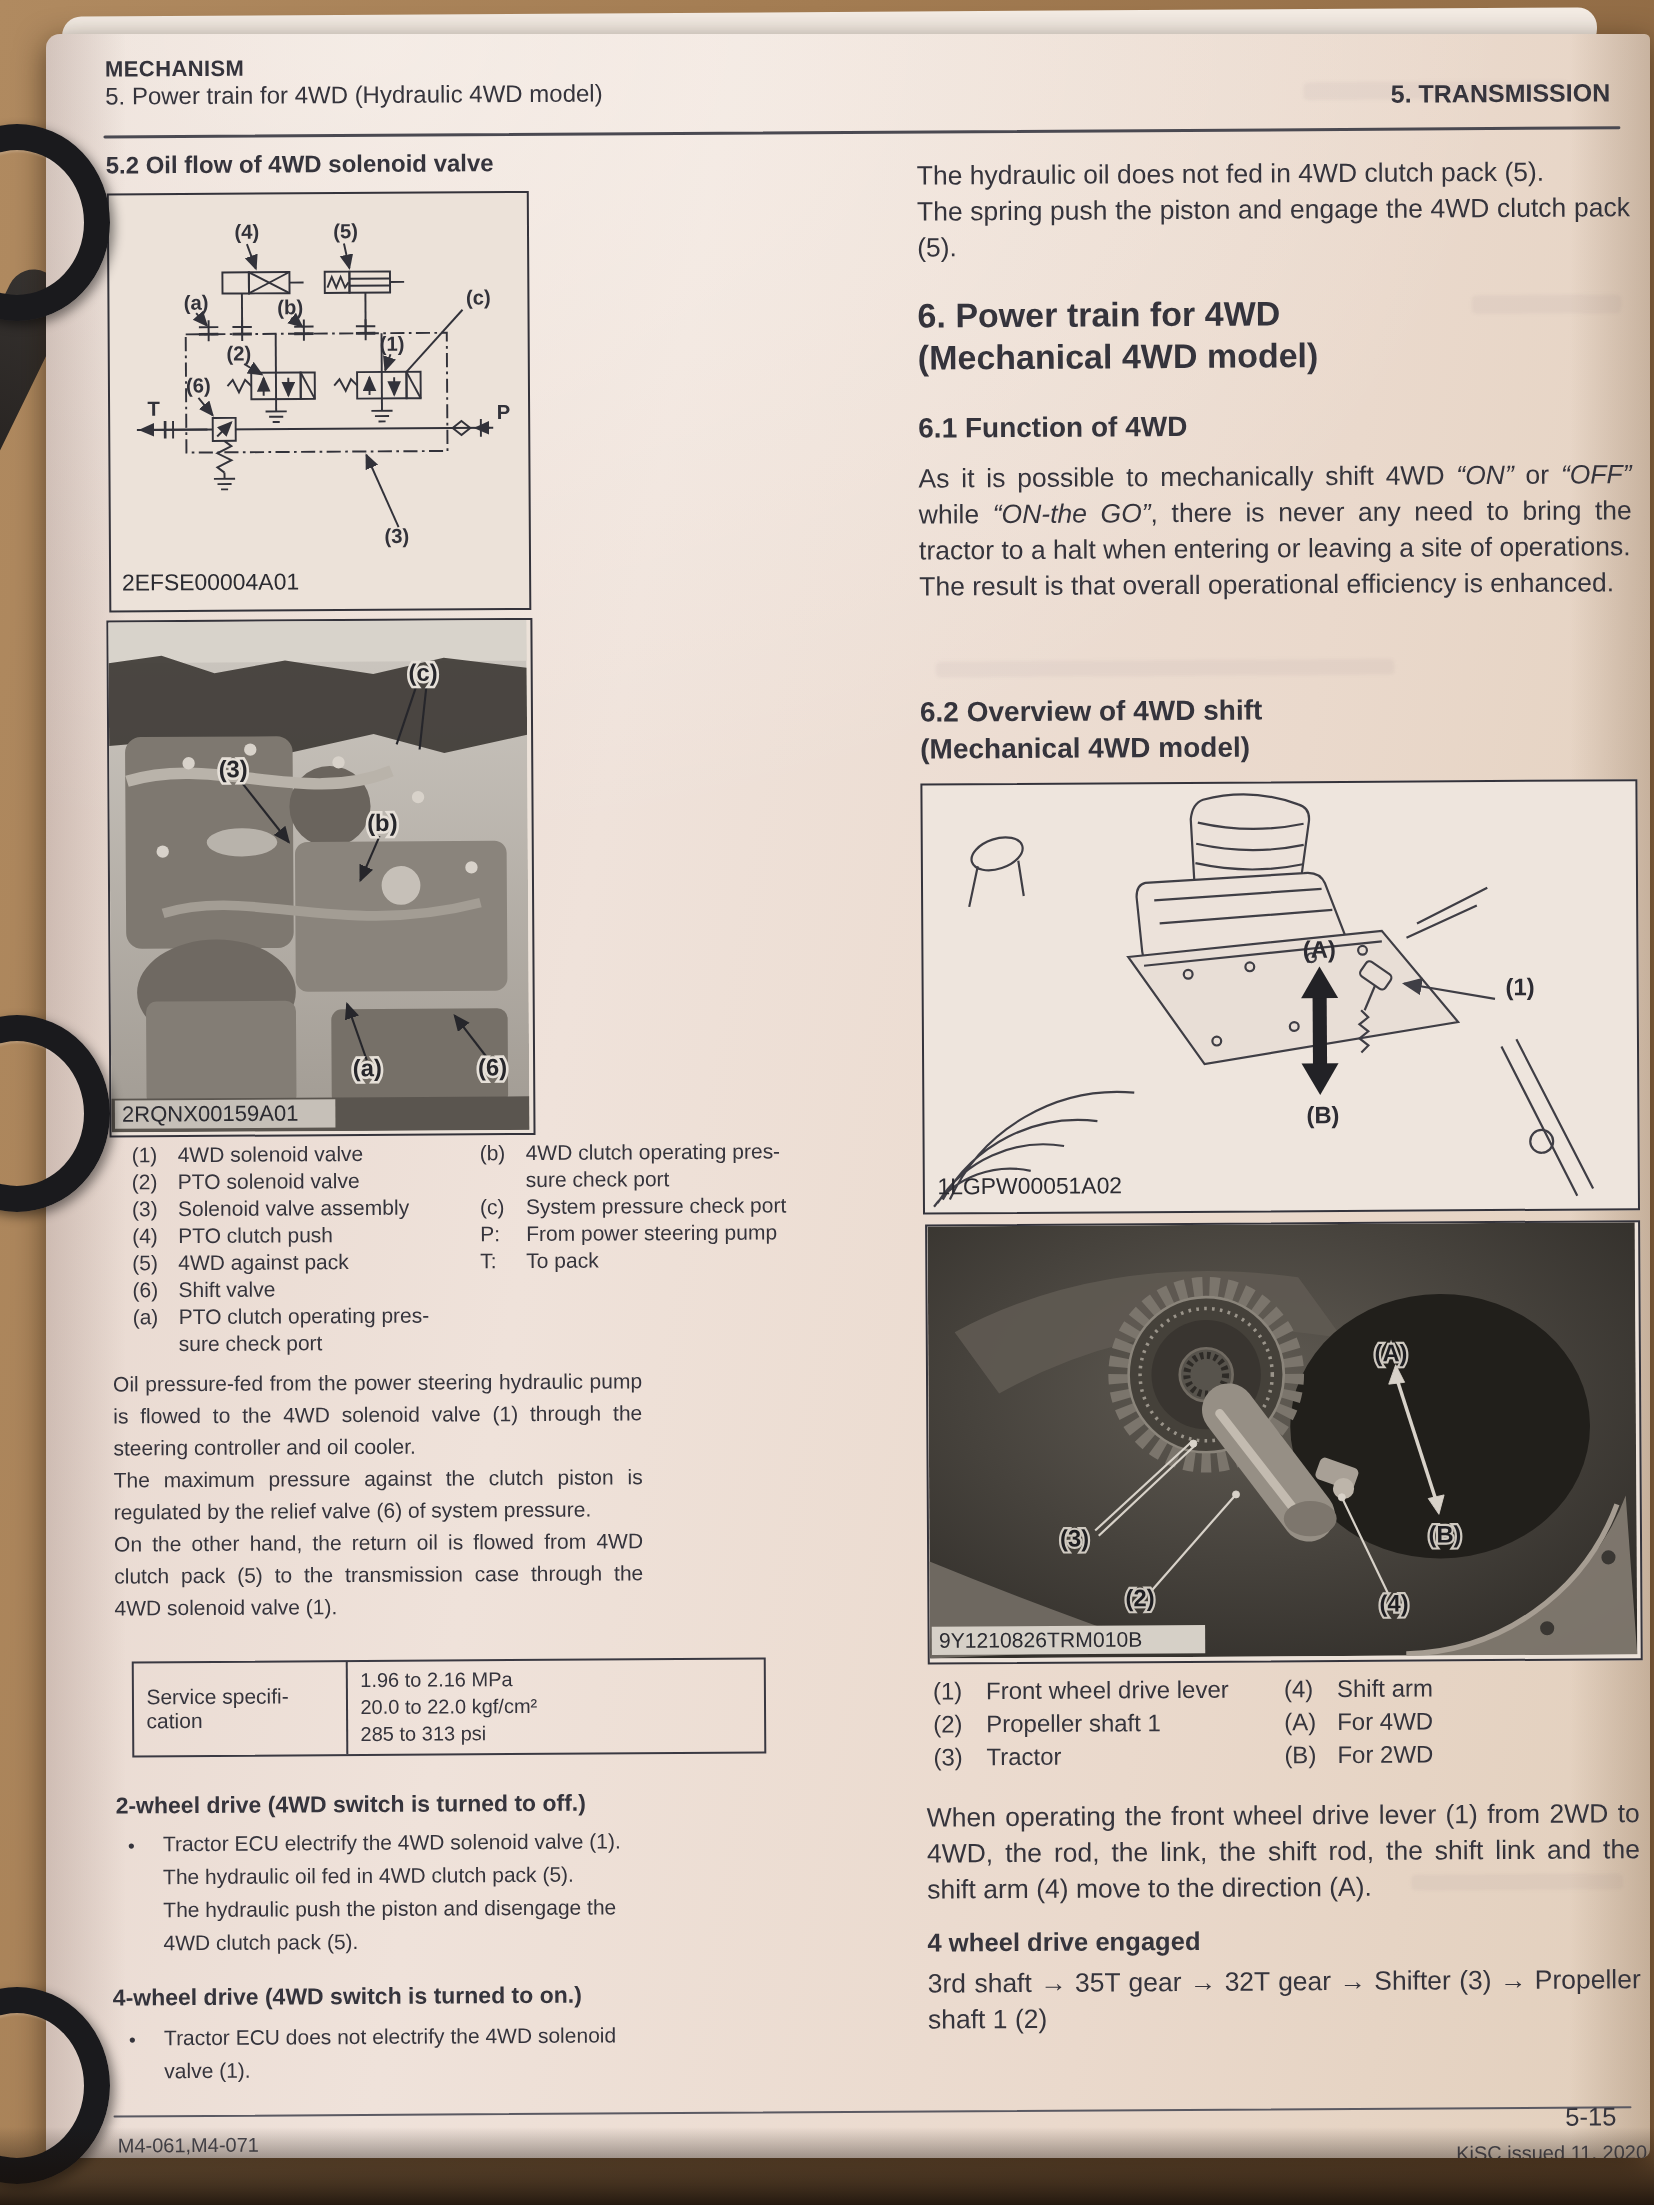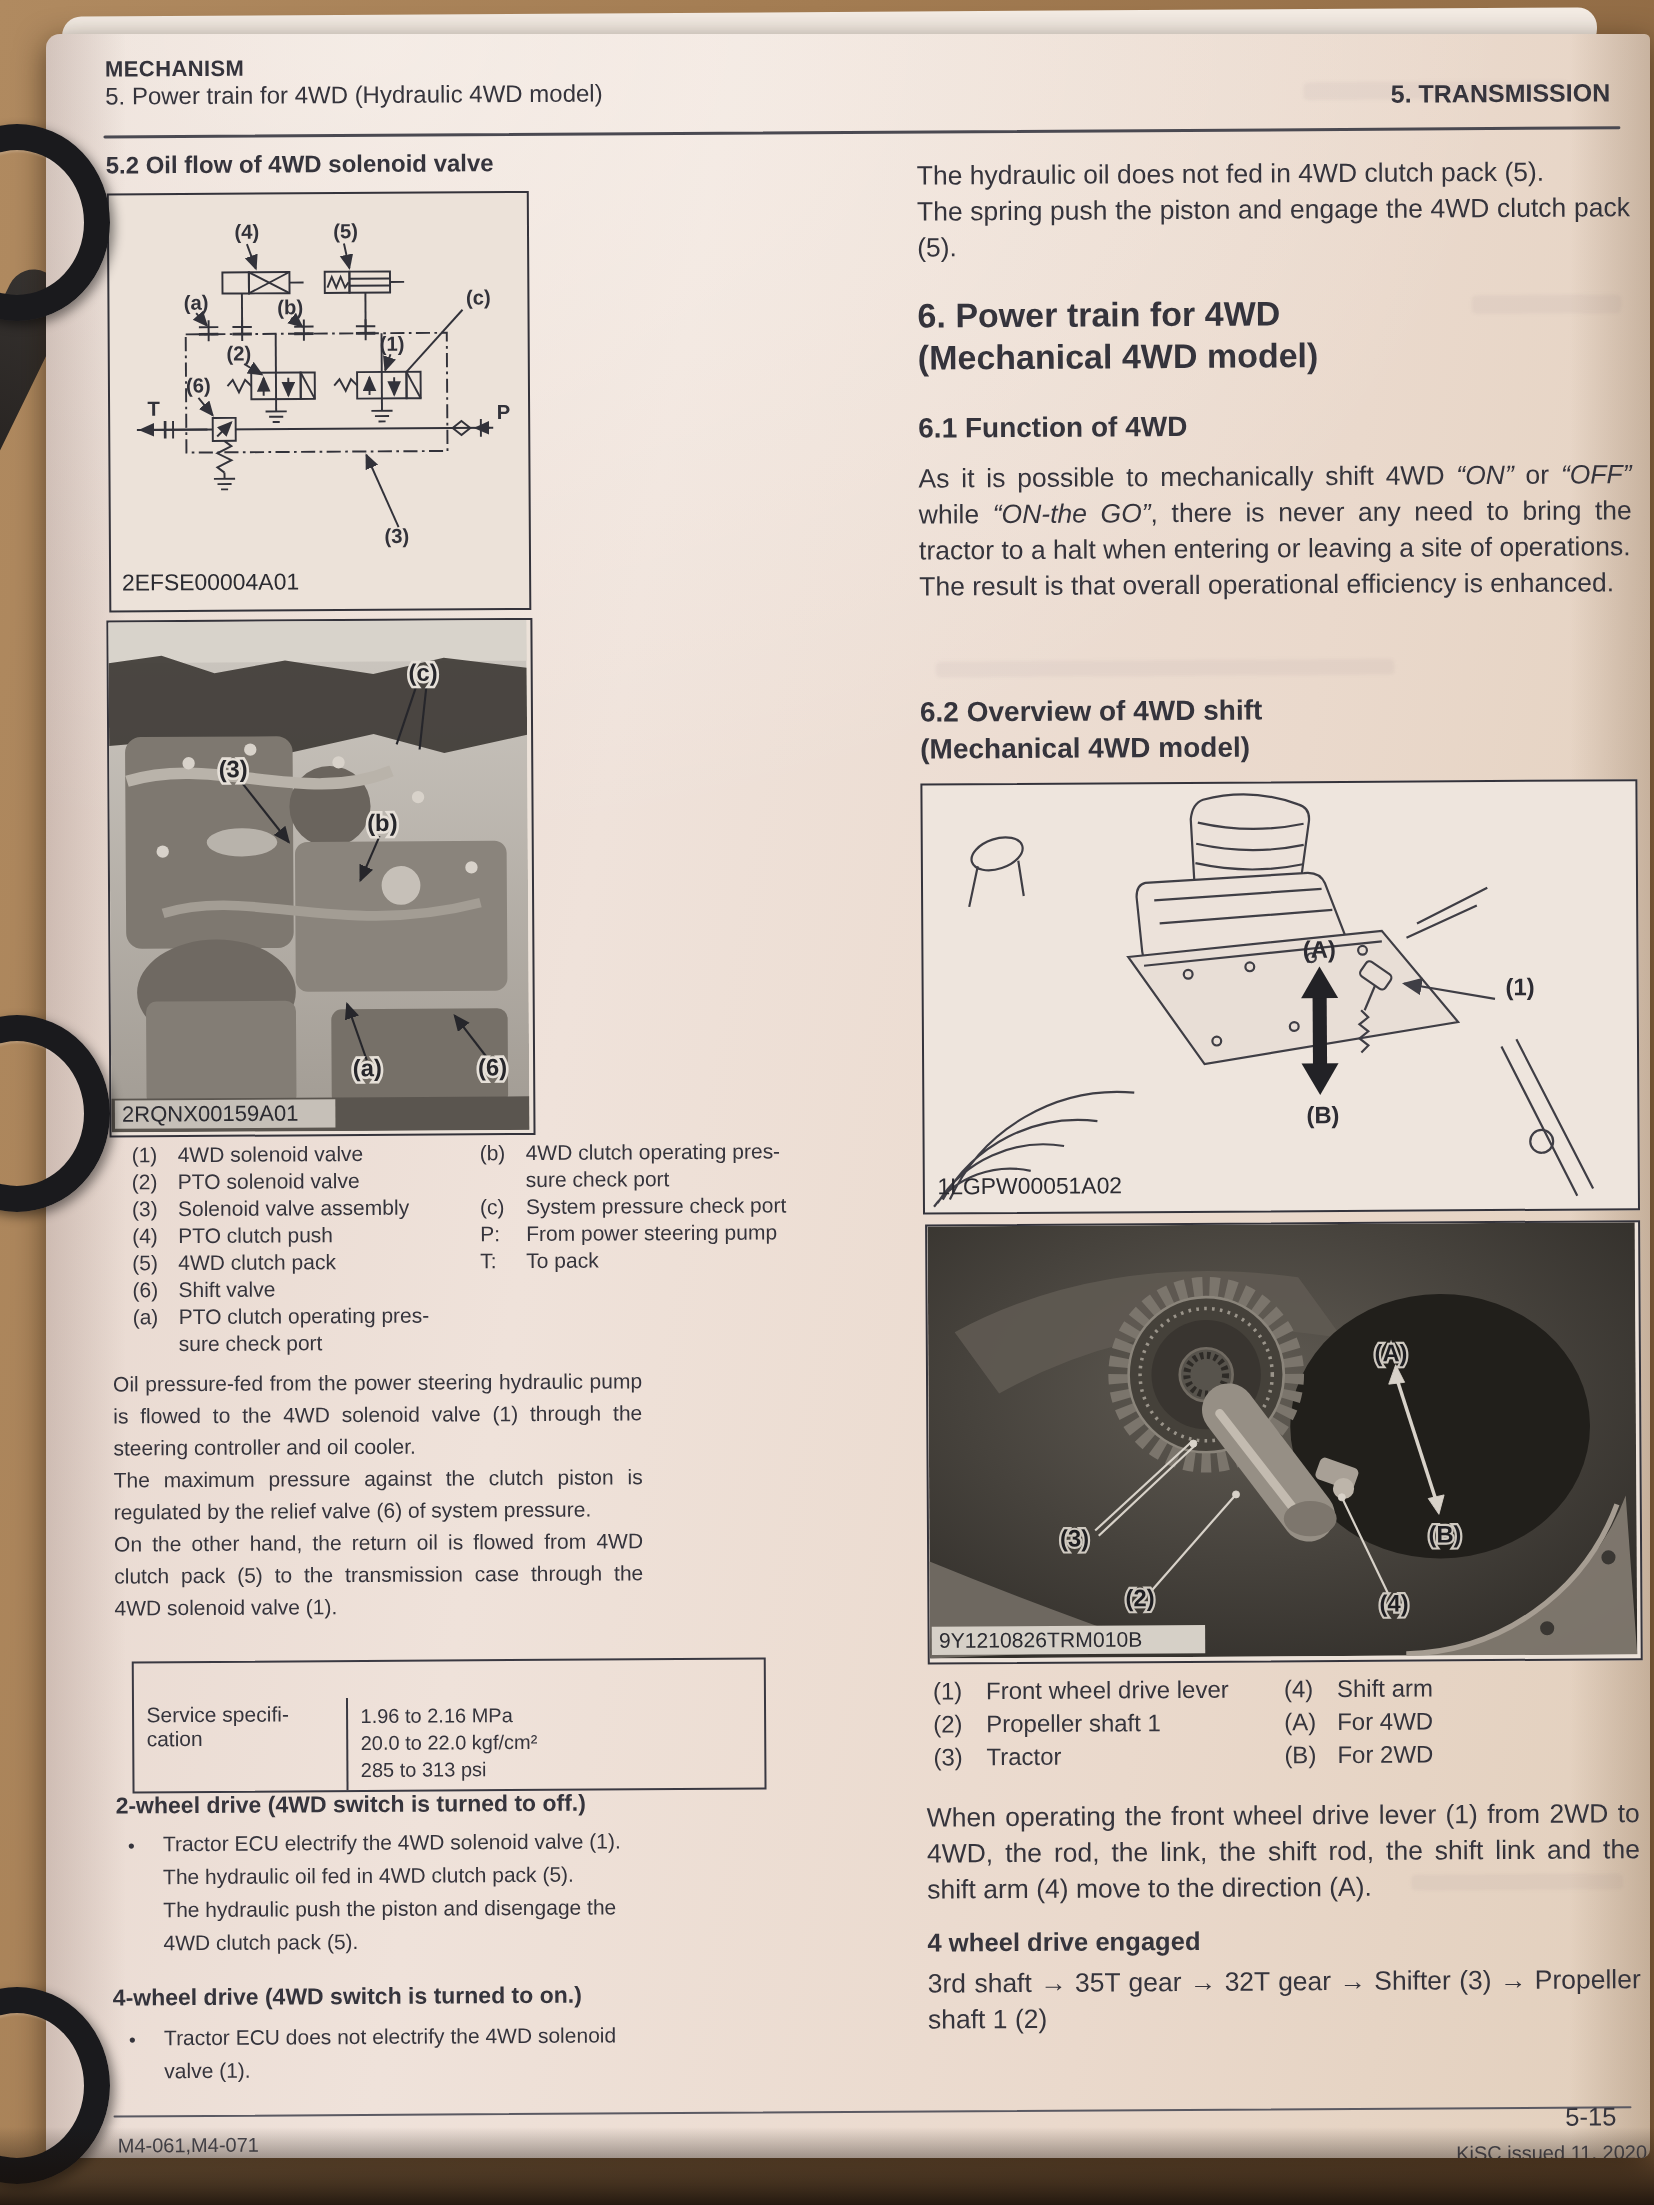--- a/index.html
+++ b/index.html
@@ -45,21 +45,21 @@
   .fig{border:2.2px solid #34333b;background:#ece2d9;}
   .legend{font-size:21px;line-height:27px;}
   .legend-r{font-size:24px;line-height:33px;}
   .li{display:flex;}
   .lk{flex:none;width:46px;}
   .lk-r{flex:none;width:53px;}
   .lv{white-space:pre-line;}
   .spec{display:grid;grid-template-columns:212px 210px 208px;border:2.2px solid #3a3942;}
   .spec > div{display:flex;align-items:center;padding:5.3px 12.4px;font-size:21px;}
   .spec > div + div{border-left:2.2px solid #3a3942;}
-  .spec .vals{font-size:20px;line-height:27px;margin-top:36px;}
+  .spec .vals{font-size:20px;line-height:27px;}
   .bhead{font-size:23px;font-weight:bold;}
   .brow{display:flex;font-size:21px;line-height:33px;}
   .bdot{flex:none;width:35px;font-size:19.4px;padding-top:1.8px;}
   .btxt{width:494px;}
   .engh{font-size:25.6px;font-weight:bold;}
   .foot{font-size:20px;color:#4c4b53;}
   .fpage{font-size:25.6px;}
   svg text{font-family:"Liberation Sans",sans-serif;}
   .cl1{font-size:23px;font-weight:bold;fill:#32323a;}
   .code{font-weight:normal;fill:#2b2b31;}
@@ -247,21 +247,21 @@
         <div class="li">
             <span class="lk">(3)</span>
             <span class="lv">Solenoid valve assembly</span>
           </div>
         <div class="li">
             <span class="lk">(4)</span>
             <span class="lv">PTO clutch push</span>
           </div>
         <div class="li">
             <span class="lk">(5)</span>
-            <span class="lv">4WD clutch pack</span>
+            <span class="lv">4WD against pack</span>
           </div>
         <div class="li">
             <span class="lk">(6)</span>
             <span class="lv">Shift valve</span>
           </div>
         <div class="li">
             <span class="lk">(a)</span>
             <span class="lv">PTO clutch operating pres-
 sure check port</span>
           </div>

